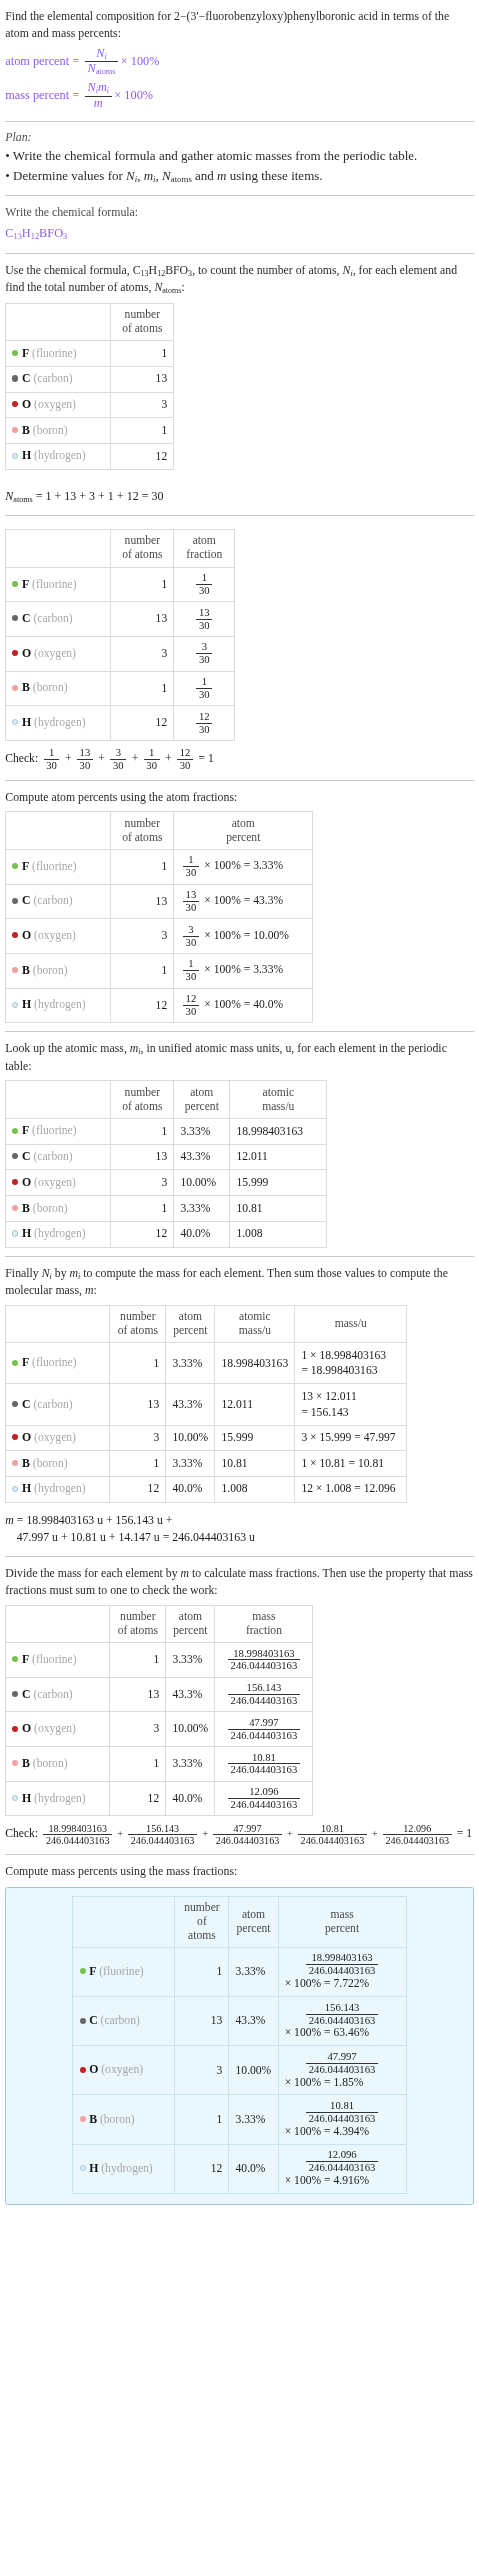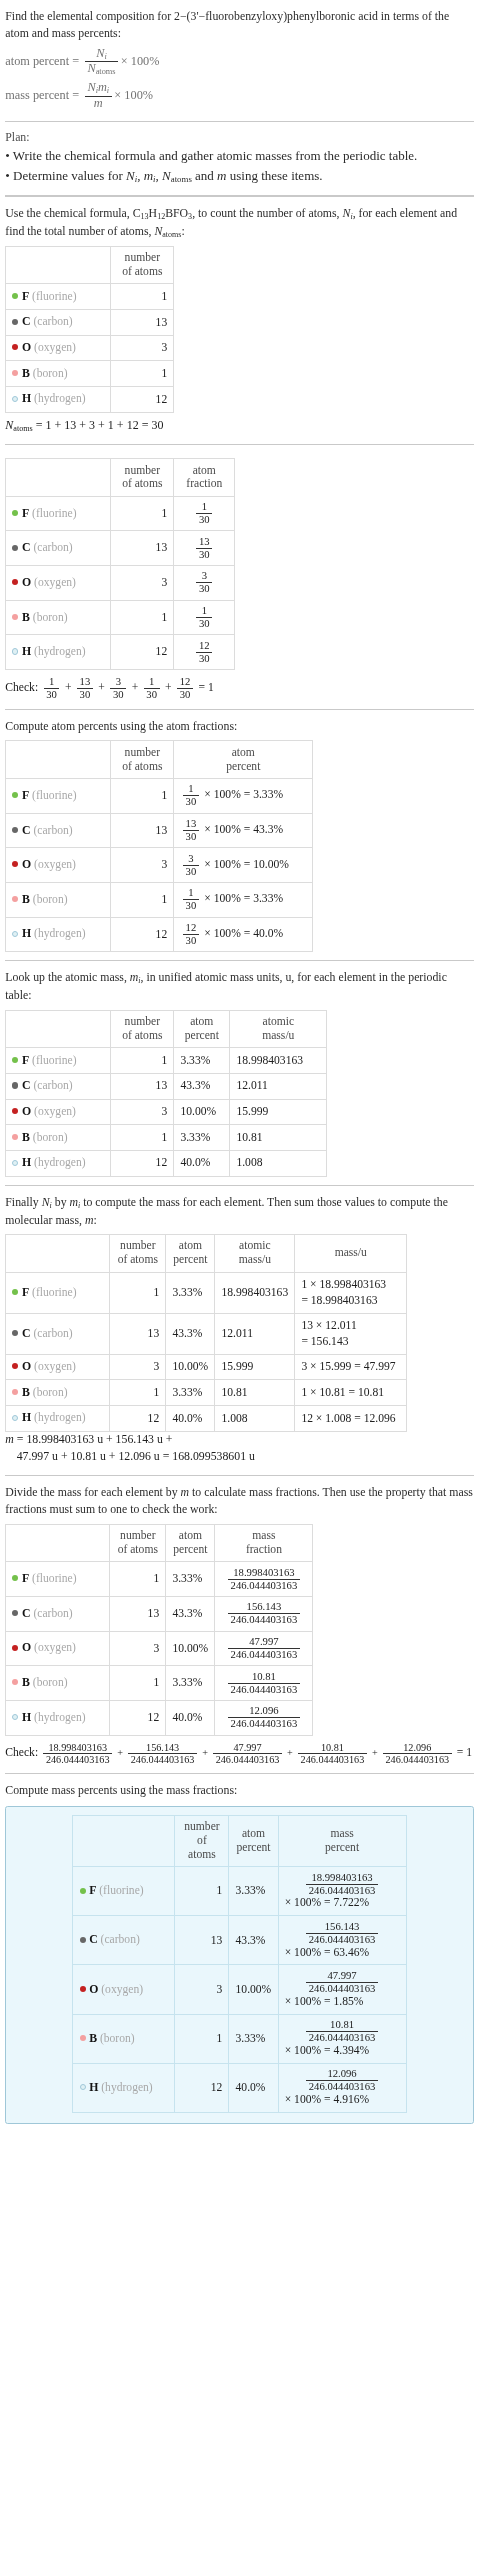--- a/index.html
+++ b/index.html
@@ -16,23 +16,23 @@
     -webkit-font-smoothing: antialiased;
   }
   .page { width: 479px; padding: 0 5.3px 7px 5.3px; }
 
   .section { padding: 8px 0 8px 0; }
   .rule { border-top: 0.9px solid #c9c9c9; height: 0; margin: 0; }
 
   .prose { color: #4d4d4d; font-size: 11.8px; line-height: 1.45; }
   .prose.dark { color: #2b2b2b; }
   .plan-line { color: #2b2b2b; font-size: 13px; line-height: 1.5; }
-  .plan-head { color: #4d4d4d; font-size: 11.8px; margin-bottom: 0.9px; }
-
-  .formula-line { margin: 4.4px 0 1.8px 0; color: #737373; font-size: 12.3px; }
+  .plan-head { color: #4d4d4d; font-size: 11.8px; margin-bottom: 0.9px; font-style: italic; }
+
+  .formula-line { margin: 4.4px 0 1.8px 0; color: #8b5cf6; font-size: 12.3px; }
 
   i.v { font-style: italic; font-family: "Liberation Serif", serif; }
   sub { font-size: 0.68em; vertical-align: -0.28em; font-style: normal; }
   .rm { font-style: normal; }
 
   
   .frac {
     display: inline-block;
     vertical-align: middle;
     text-align: center;
@@ -125,20 +125,26 @@
   <div class="section">
     <div class="plan-head">Plan:</div>
     <div class="plan-line">• Write the chemical formula and gather atomic masses from the periodic table.</div>
     <div class="plan-line">
       <span>• Determine values for </span><i class="v">N</i><sub><i class="v">i</i></sub>, <i class="v">m</i><sub><i class="v">i</i></sub>, <i class="v">N</i><sub class="rm">atoms</sub> and <i class="v">m</i><span> using these items.</span>
     </div>
   </div>
 
   <div class="rule"></div>
 
+  <div class="section">
+    <div class="prose">Write the chemical formula:</div>
+    <div class="formula-line">
+      C<sub>13</sub>H<sub>12</sub>BFO<sub>3</sub>
+    </div>
+  </div>
 
   <div class="rule"></div>
 
   <div class="section">
     <div class="prose dark">
       <span>Use the chemical formula, </span>C<sub>13</sub>H<sub>12</sub>BFO<sub>3</sub><span>, to count the number of atoms, </span><i class="v">N</i><sub><i class="v">i</i></sub><span>, for each element and find the total number of atoms, </span><i class="v">N</i><sub class="rm">atoms</sub><span>:</span>
     </div>
 
     <table class="grid">
       <thead>
@@ -164,21 +170,21 @@
           <td class="elem"><span class="dot" style="background:#f4a0a0"></span><span class="sym">B</span> <span class="nm">(boron)</span></td>
           <td class="num">1</td>
         </tr>
         <tr>
           <td class="elem"><span class="dot" style="background:#dff0f4;border:0.9px solid #9fc7d8"></span><span class="sym">H</span> <span class="nm">(hydrogen)</span></td>
           <td class="num">12</td>
         </tr>
       </tbody>
     </table>
 
-    <div class="natoms-line" style="margin-top:4px">
+    <div class="natoms-line" style="margin-top:18px">
       <i class="v">N</i><sub class="rm">atoms</sub> <span>= 1 + 13 + 3 + 1 + 12 = 30</span>
     </div>
   </div>
 
   <div class="rule"></div>
 
   <div class="section">
 
     <table class="grid">
       <thead>
@@ -371,25 +377,25 @@
         <tr>
           <td class="elem"><span class="dot" style="background:#dff0f4;border:0.9px solid #9fc7d8"></span><span class="sym">H</span> <span class="nm">(hydrogen)</span></td>
           <td class="num">12</td>
           <td class="left">40.0%</td>
           <td class="left">1.008</td>
           <td class="left">12 × 1.008 = 12.096</td>
         </tr>
       </tbody>
     </table>
 
-    <div class="mline" style="margin-top:0">
+    <div class="mline" style="margin-top:10px">
       <i class="v">m</i> <span>= 18.998403163 u + 156.143 u +</span>
     </div>
     <div class="mline">
-      <span class="ind"></span><span>47.997 u + 10.81 u + 12.096 u = 168.099538601 u</span>
+      <span class="ind"></span><span>47.997 u + 10.81 u + 14.147 u = 246.044403163 u</span>
     </div>
   </div>
 
   <div class="rule"></div>
 
   <div class="section">
     <div class="prose dark">
       <span>Divide the mass for each element by </span><i class="v">m</i><span> to calculate mass fractions. Then use the property that mass fractions must sum to one to check the work:</span>
     </div>
 

